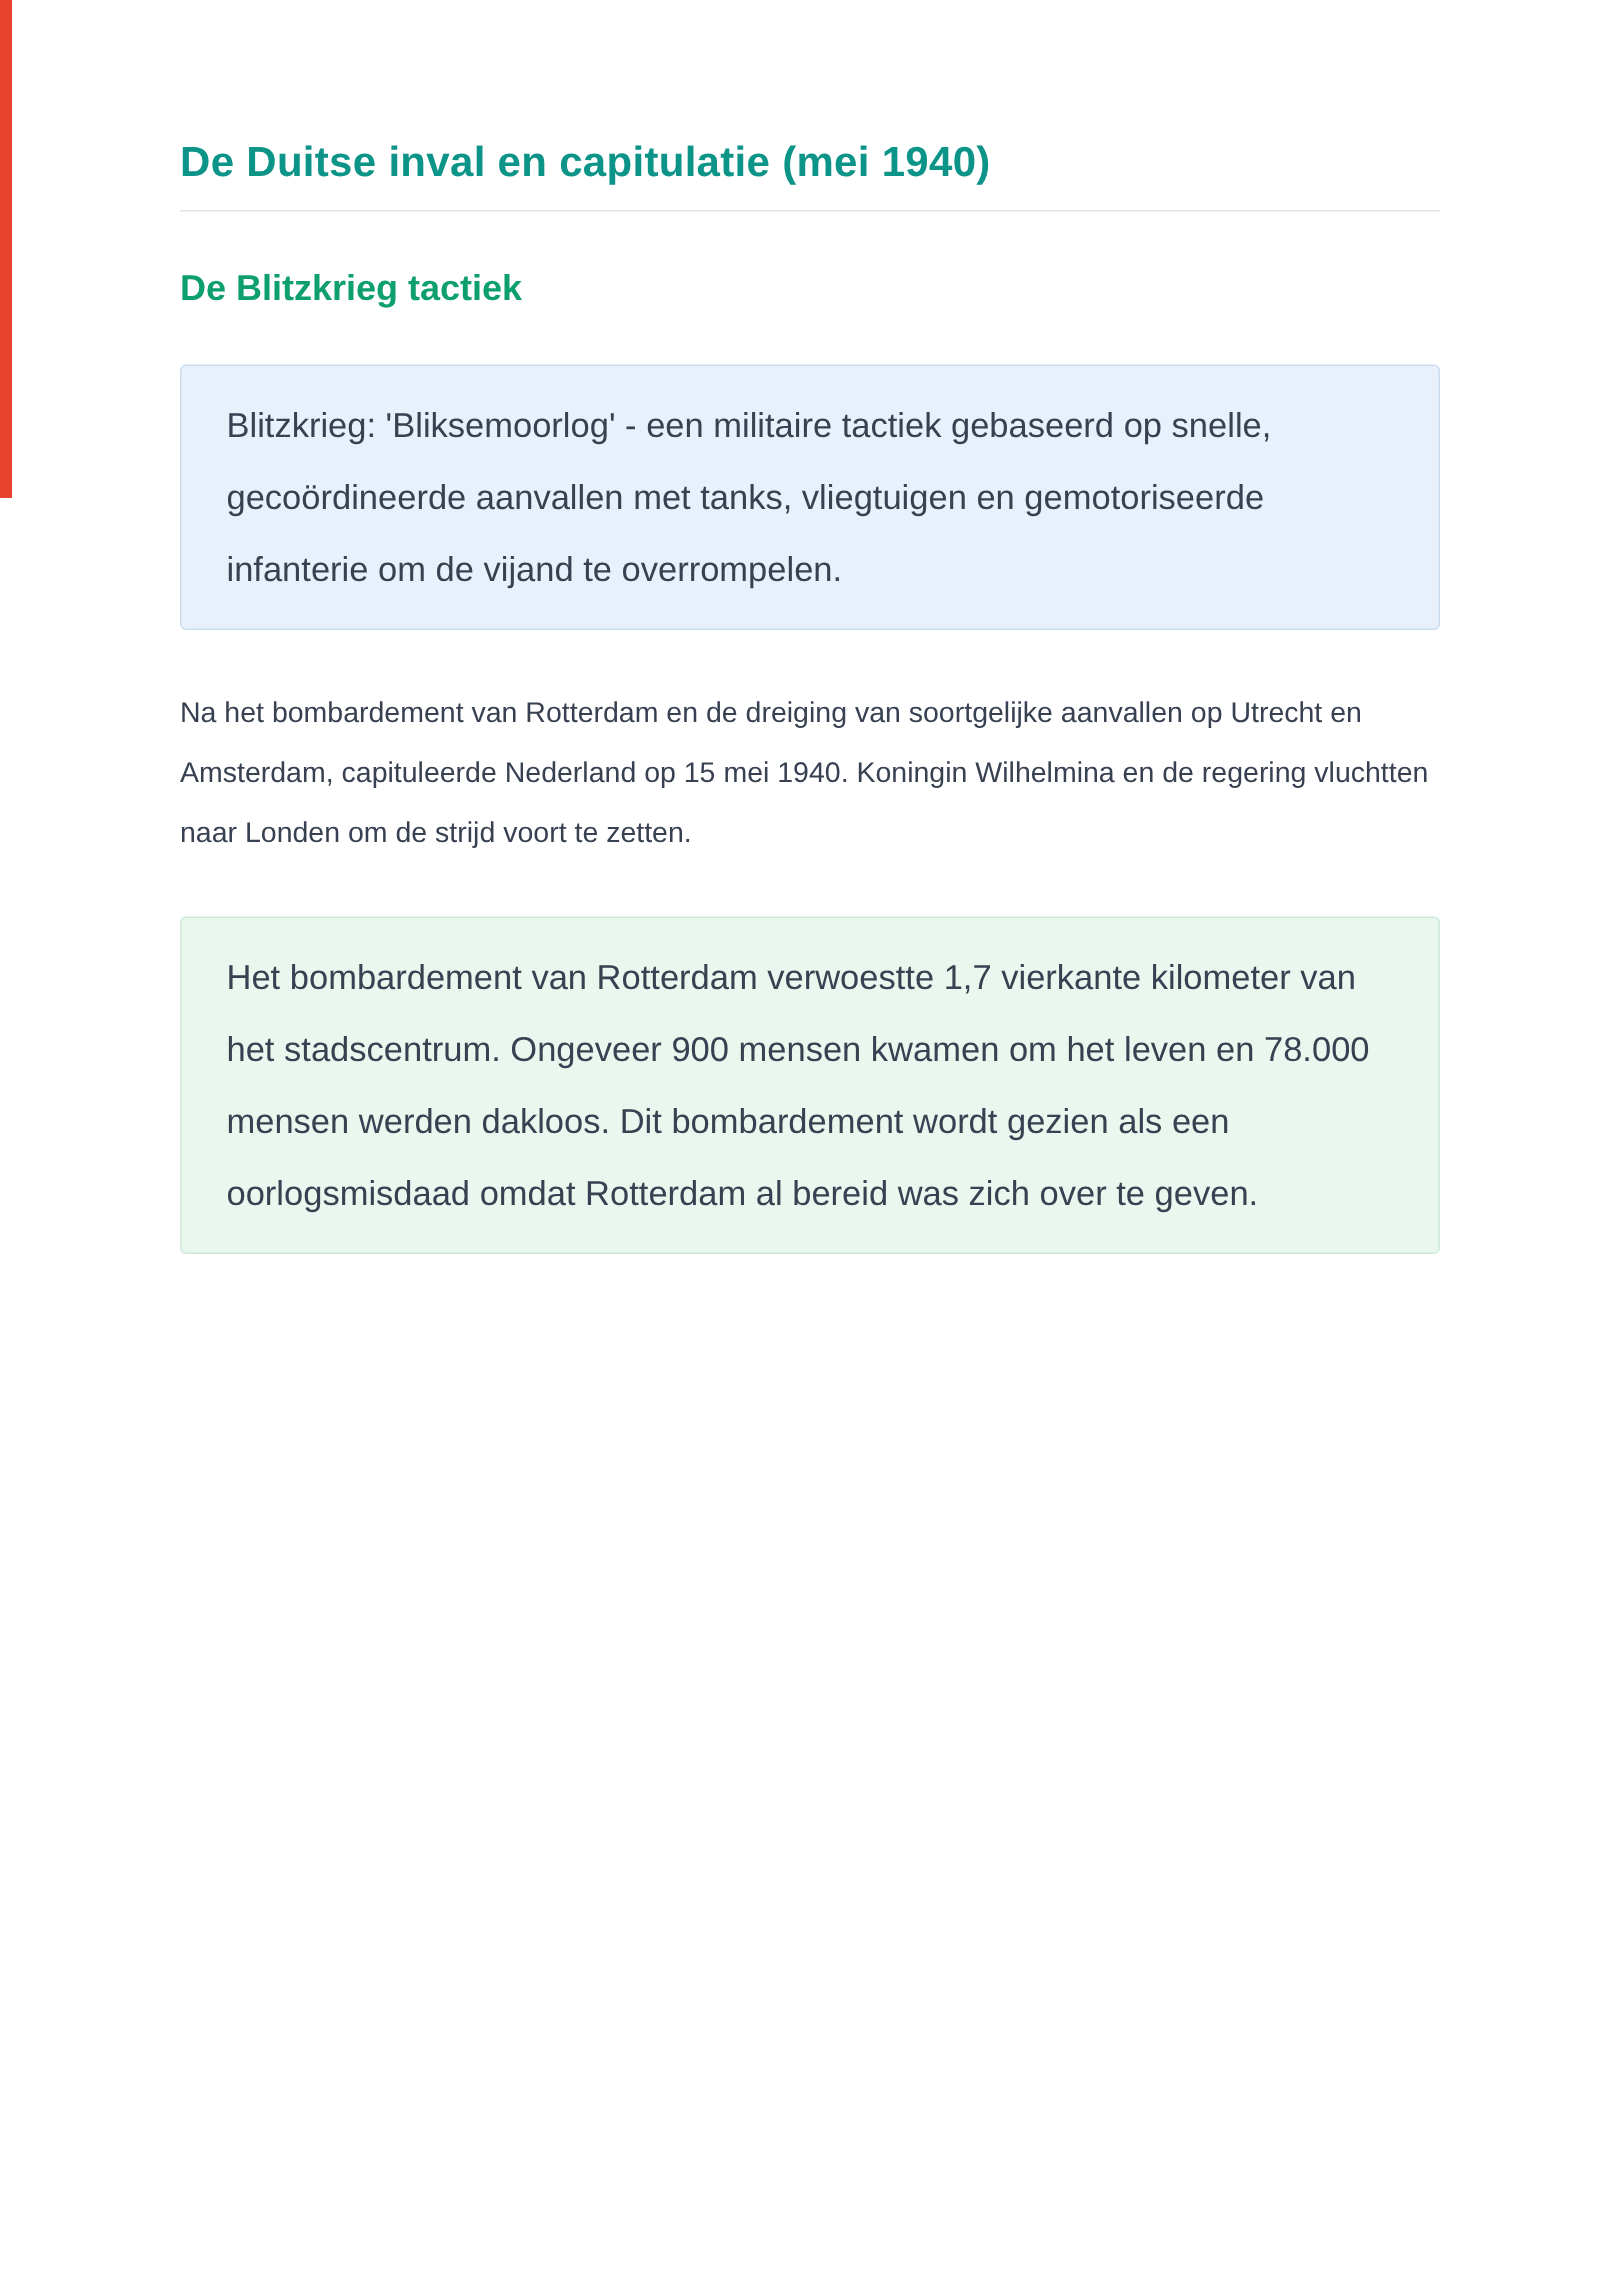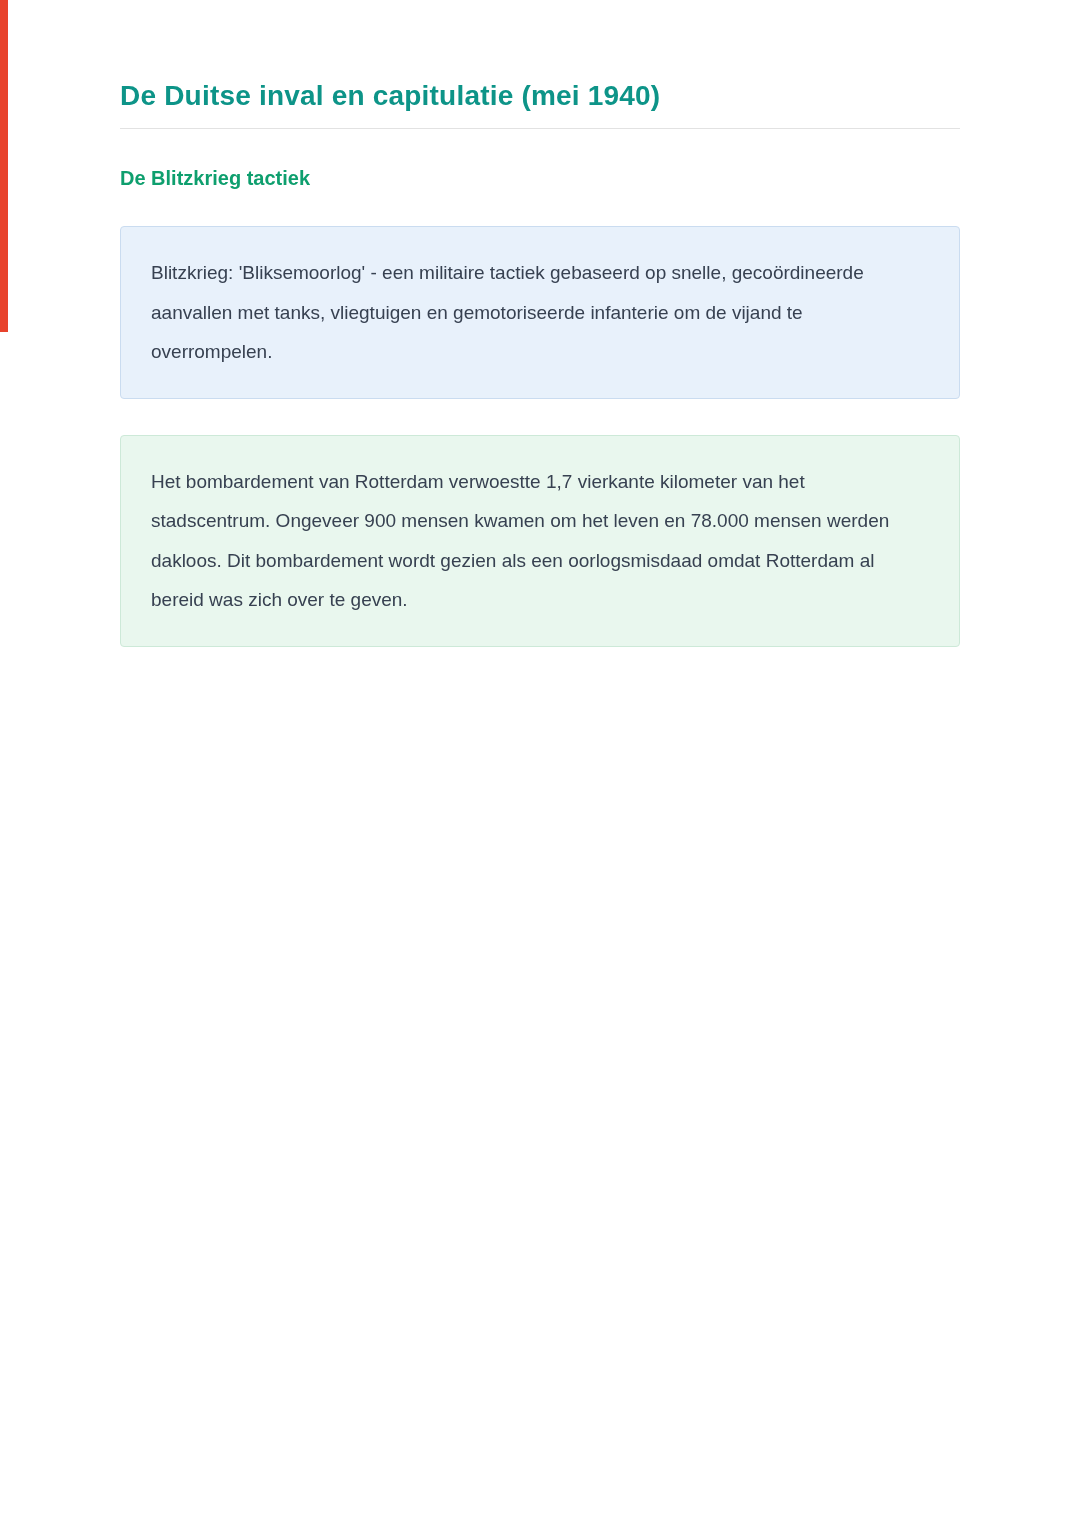--- a/index.html
+++ b/index.html
@@ -28,21 +28,21 @@
     position: absolute;
     left: 0;
     top: 0;
     width: 8px;
     height: 332px;
     background: var(--accent-bar);
   }
   .content {
     position: absolute;
     left: 120px;
-    top: 80px;
+    top: 92px;
     width: 840px;
   }
   .page-title {
     color: var(--title-color);
     font-size: 28px;
     font-weight: 700;
     margin: 0 0 16px 0;
     letter-spacing: 0.2px;
   }
   .title-divider {
@@ -51,29 +51,29 @@
     margin: 0 0 32px 0;
   }
   .para {
     color: var(--body-text);
     font-size: 19px;
     line-height: 2.08;
     margin: 0 0 30px 0;
   }
   .section-heading {
     color: var(--heading-color);
-    font-size: 20px;
+    font-size: 24px;
     font-weight: 700;
     margin: 38px 0 20px 0;
   }
   .callout {
     border-radius: 4px;
-    padding: 26px 30px;
+    padding: 16px 30px;
     margin: 36px 0 36px 0;
-    font-size: 19px;
+    font-size: 23px;
     line-height: 2.08;
     color: var(--body-text);
   }
   .callout-blue {
     background: var(--callout-blue-bg);
     border: 1px solid var(--callout-blue-border);
   }
   .callout-green {
     background: var(--callout-green-bg);
     border: 1px solid var(--callout-green-border);
@@ -91,18 +91,19 @@
   <hr class="title-divider">
 
 
   <h3 class="section-heading">De Blitzkrieg tactiek</h3>
 
 
   <div class="callout callout-blue">
     <span>Blitzkrieg: 'Bliksemoorlog' - een militaire tactiek gebaseerd op snelle, gecoördineerde aanvallen met tanks, vliegtuigen en gemotoriseerde infanterie om de vijand te overrompelen.</span>
   </div>
 
+  <p class="para">Na het bombardement van Rotterdam en de dreiging van soortgelijke aanvallen op Utrecht en Amsterdam, capituleerde Nederland op 15 mei 1940. Koningin Wilhelmina en de regering vluchtten naar Londen om de strijd voort te zetten.</p>
 
   <div class="callout callout-green">
     <span>Het bombardement van Rotterdam verwoestte 1,7 vierkante kilometer van het stadscentrum. Ongeveer 900 mensen kwamen om het leven en 78.000 mensen werden dakloos. Dit bombardement wordt gezien als een oorlogsmisdaad omdat Rotterdam al bereid was zich over te geven.</span>
   </div>
 
 </div>
 
 </body></html>

